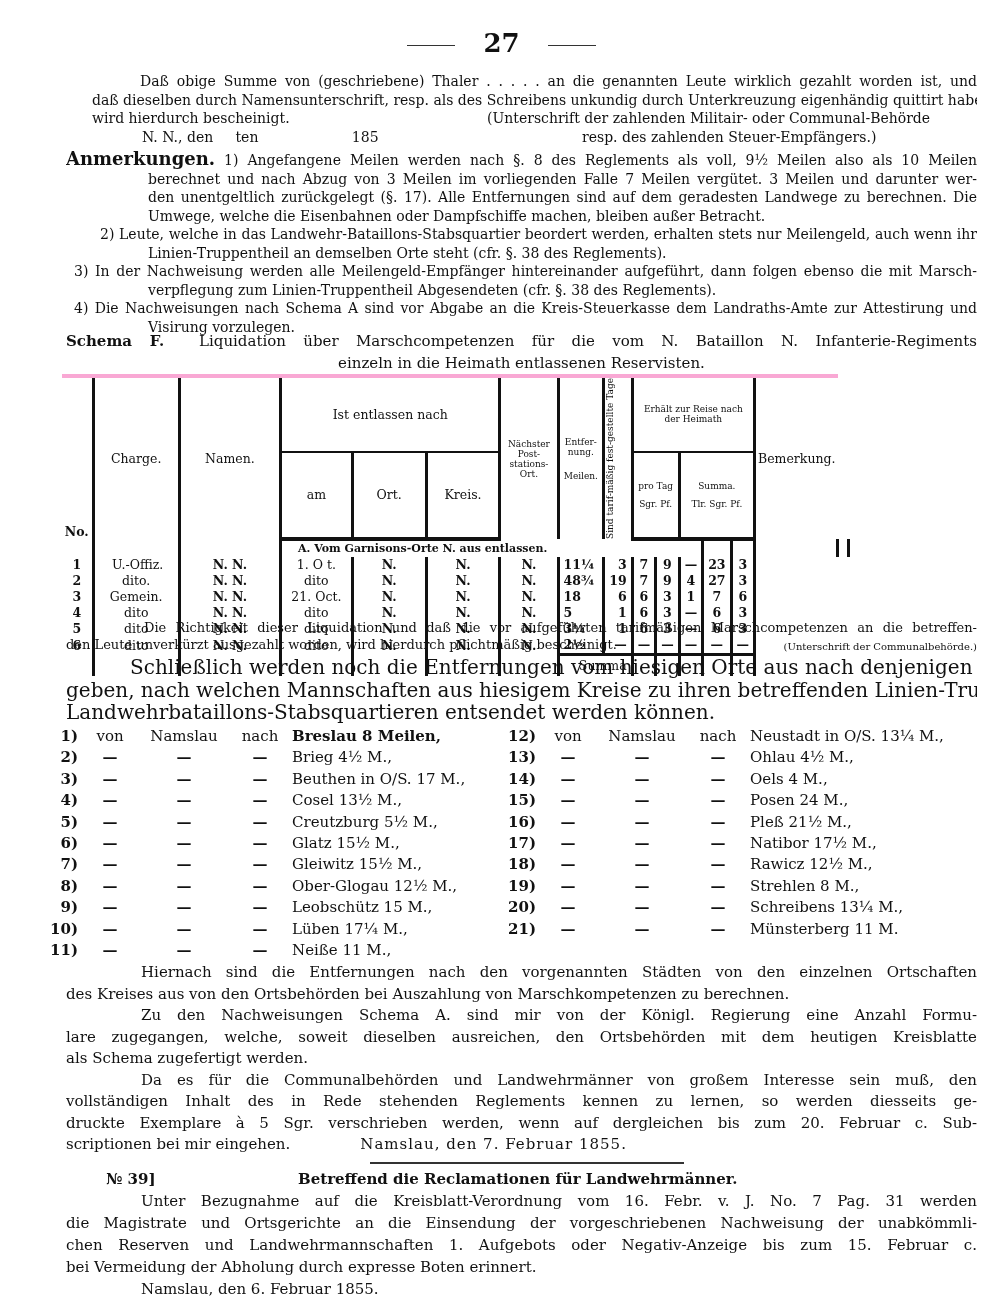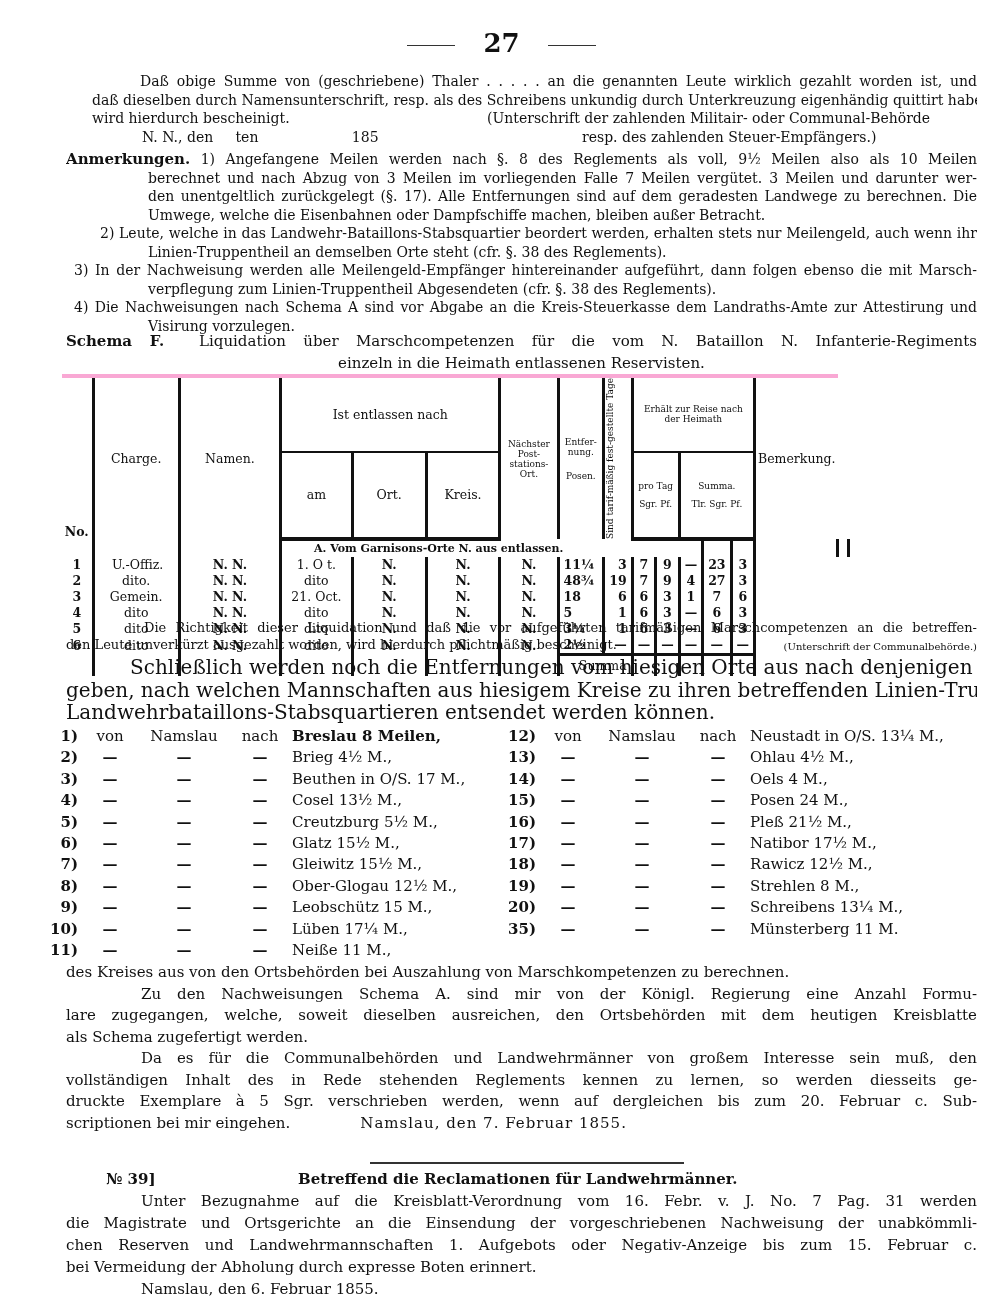--- a/index.html
+++ b/index.html
@@ -46,21 +46,21 @@
     <span>wird hierdurch bescheinigt.</span>
     <span style="position:absolute;left:395px;">(Unterschrift der zahlenden Militair- oder Communal-Behörde</span>
   </div>
   <div class="line" style="position:relative;">
     <span style="padding-left:50px;white-space:pre;">N. N., den     ten                     185</span>
     <span style="position:absolute;left:490px;">resp. des zahlenden Steuer-Empfängers.)</span>
   </div>
 </div>
 
 <div class="abs txt" style="top:150px;left:66px;width:911px;">
-  <div class="line just"><span class="bold" style="font-size:15px;">Anmerkungen.</span> <span>1)</span> <span>Angefangene Meilen werden nach §. 8 des Reglements als voll, 9½ Meilen also als 10 Meilen</span></div>
+  <div class="line just"><span class="bold" style="font-size:18px;">Anmerkungen.</span> <span>1)</span> <span>Angefangene Meilen werden nach §. 8 des Reglements als voll, 9½ Meilen also als 10 Meilen</span></div>
   <div style="padding-left:82px;">
     <div class="line just">berechnet und nach Abzug von 3 Meilen im vorliegenden Falle 7 Meilen vergütet.  3 Meilen und darunter wer-</div>
     <div class="line just">den unentgeltlich zurückgelegt (§. 17).  Alle Entfernungen sind auf dem geradesten Landwege zu berechnen.  Die</div>
     <div class="line">Umwege, welche die Eisenbahnen oder Dampfschiffe machen, bleiben außer Betracht.</div>
   </div>
   <div class="line just" style="padding-left:8px;margin-left:26px;"><span>2)</span> <span>Leute, welche in das Landwehr-Bataillons-Stabsquartier beordert werden, erhalten stets nur Meilengeld, auch wenn ihr</span></div>
   <div class="line" style="padding-left:82px;">Linien-Truppentheil an demselben Orte steht (cfr. §. 38 des Reglements).</div>
   <div class="line just" style="padding-left:8px;"><span>3)</span> <span>In der Nachweisung werden alle Meilengeld-Empfänger hintereinander aufgeführt, dann folgen ebenso die mit Marsch-</span></div>
   <div class="line" style="padding-left:82px;">verpflegung zum Linien-Truppentheil Abgesendeten (cfr. §. 38 des Reglements).</div>
   <div class="line just" style="padding-left:8px;"><span>4)</span> <span>Die Nachweisungen nach Schema A sind vor Abgabe an die Kreis-Steuerkasse dem Landraths-Amte zur Attestirung und</span></div>
@@ -75,21 +75,21 @@
 <table class="schema">
   <thead>
     <tr class="top">
       <th rowspan="2" style="border-left:none;width:26px;vertical-align:bottom;font-weight:bold;">No.</th>
       <th rowspan="2" style="width:86px;">Charge.</th>
       <th rowspan="2" style="width:108px;">Namen.</th>
       <th colspan="3" class="hline" style="height:36px;">Ist entlassen nach</th>
       <th rowspan="2" class="tiny" style="width:54px;">Nächster Post-stations-Ort.</th>
       <th rowspan="2" class="tiny" style="width:40px;">
           <div>Entfer-nung.</div>
-          <div style="margin-top:14px;">Posen.</div>
+          <div style="margin-top:14px;">Meilen.</div>
         </th>
       <th rowspan="2" style="width:24px;padding:0;">
           <div class="vert">Sind tarif-mäßig fest-gestellte Tage</div>
         </th>
       <th colspan="5" class="tiny hline">Erhält zur Reise nach der Heimath</th>
       <th rowspan="2" style="border-right:none;">Bemerkung.</th>
     </tr>
     <tr class="bot">
       <th style="height:42px;width:68px;">am</th>
       <th style="width:80px;">Ort.</th>
@@ -102,21 +102,21 @@
           <div>Summa.</div>
           <div style="margin-top:8px;"><span>Tlr.</span> <span>Sgr.</span> <span>Pf.</span></div>
         </th>
     </tr>
   </thead>
   <tbody>
     <tr>
       <td style="border-left:none;"></td>
         <td></td>
         <td></td>
-      <td colspan="9" style="border:none;text-align:left;padding-left:32px;font-size:11px;margin-left:43px;">A.  Vom Garnisons-Orte N. aus entlassen.</td>
+      <td colspan="9" style="border:none;text-align:left;padding-left:16px;font-size:11px;margin-left:43px;">A.  Vom Garnisons-Orte N. aus entlassen.</td>
       <td></td>
         <td></td>
         <td></td>
         <td></td>
         <td style="border-right:none;"></td>
     </tr>
     <tr>
       <td style="border-left:none;">1</td>
         <td style="font-weight:normal;padding-left:7px;">U.-Offiz.</td>
         <td>N.  N.</td>
@@ -389,30 +389,31 @@
       <span class="dest" style="font-weight:normal;">Strehlen 8 M.,</span>
     </div>
   <div class="dist-row">
       <span class="n">20)</span>
       <span class="c1">—</span>
       <span class="c2">—</span>
       <span class="c3">—</span>
       <span class="dest" style="font-weight:normal;">Schreibens 13¼ M.,</span>
     </div>
   <div class="dist-row">
-      <span class="n">35)</span>
+      <span class="n">21)</span>
       <span class="c1">—</span>
       <span class="c2">—</span>
       <span class="c3">—</span>
       <span class="dest" style="font-weight:normal;">Münsterberg 11 M.</span>
     </div>
 </div>
 
 <div class="abs txt" style="top:962px;left:66px;width:911px;font-size:15px;line-height:21.5px;">
   <div>
+    <div class="line just" style="text-indent:75px;">Hiernach sind die Entfernungen nach den vorgenannten Städten von den einzelnen Ortschaften</div>
     <div class="line">des Kreises aus von den Ortsbehörden bei Auszahlung von Marschkompetenzen zu berechnen.</div>
   </div>
   <div>
     <div class="line just" style="text-indent:75px;">Zu den Nachweisungen Schema A. sind mir von der Königl. Regierung eine Anzahl Formu-</div>
     <div class="line just">lare zugegangen, welche, soweit dieselben ausreichen, den Ortsbehörden mit dem heutigen Kreisblatte</div>
     <div class="line">als Schema zugefertigt werden.</div>
   </div>
   <div>
     <div class="line just" style="text-indent:75px;">Da es für die Communalbehörden und Landwehrmänner von großem Interesse sein muß, den</div>
     <div class="line just">vollständigen Inhalt des in Rede stehenden Reglements kennen zu lernen, so werden diesseits ge-</div>

